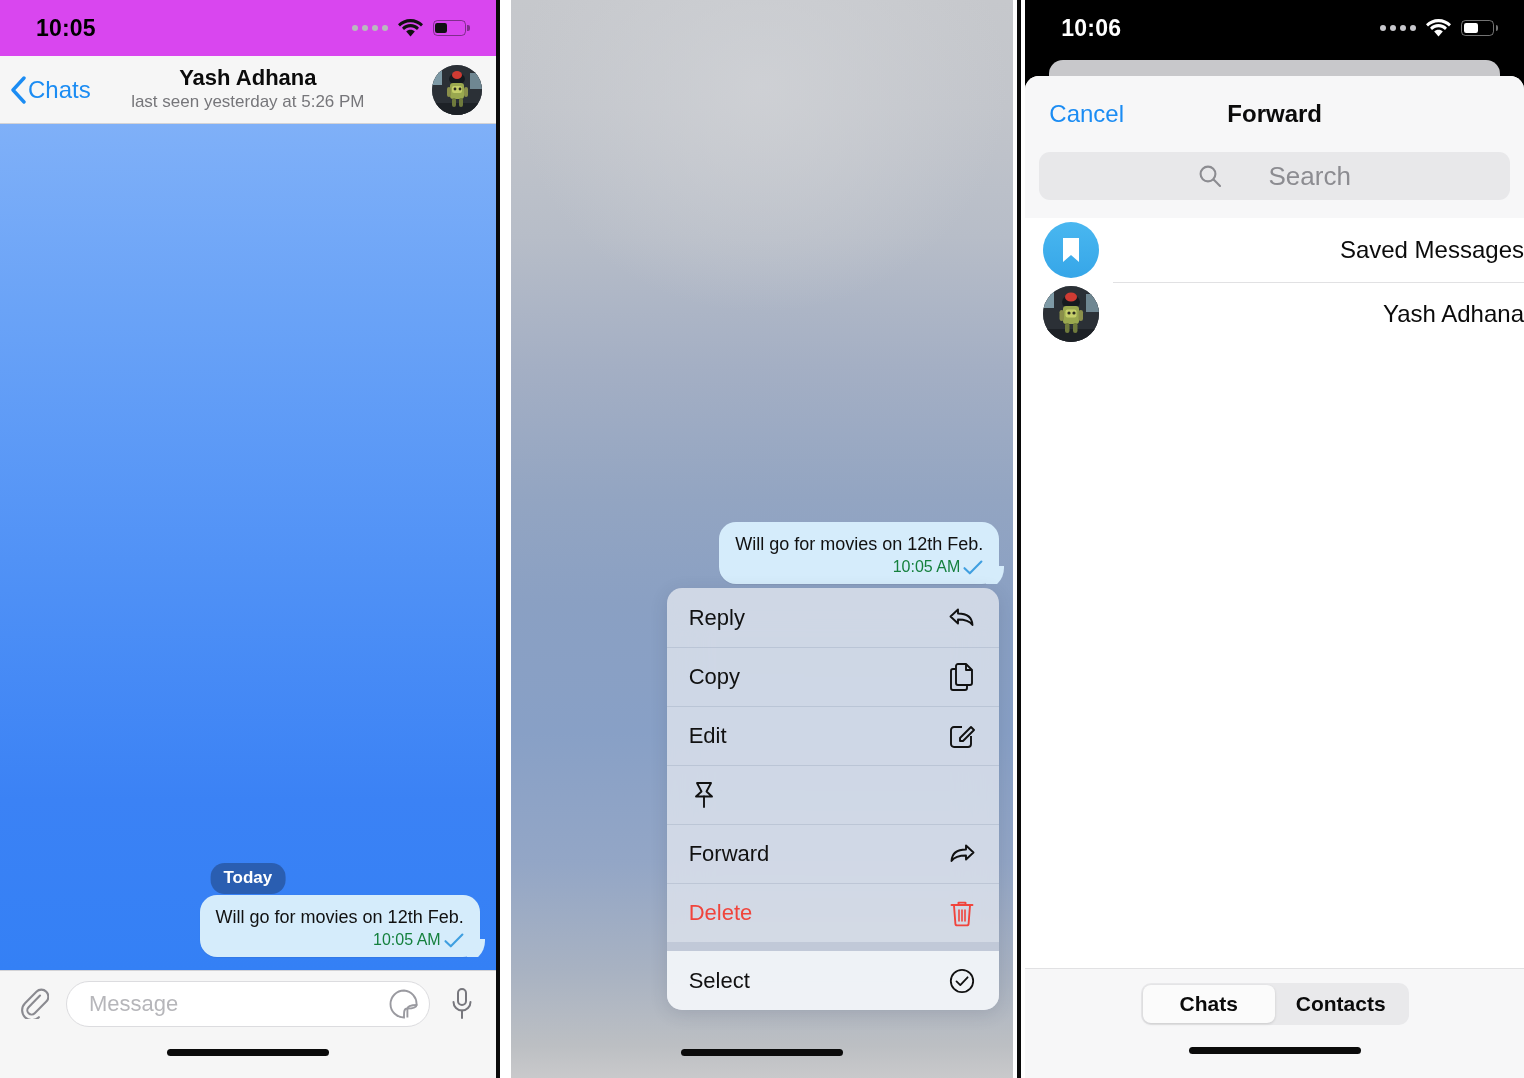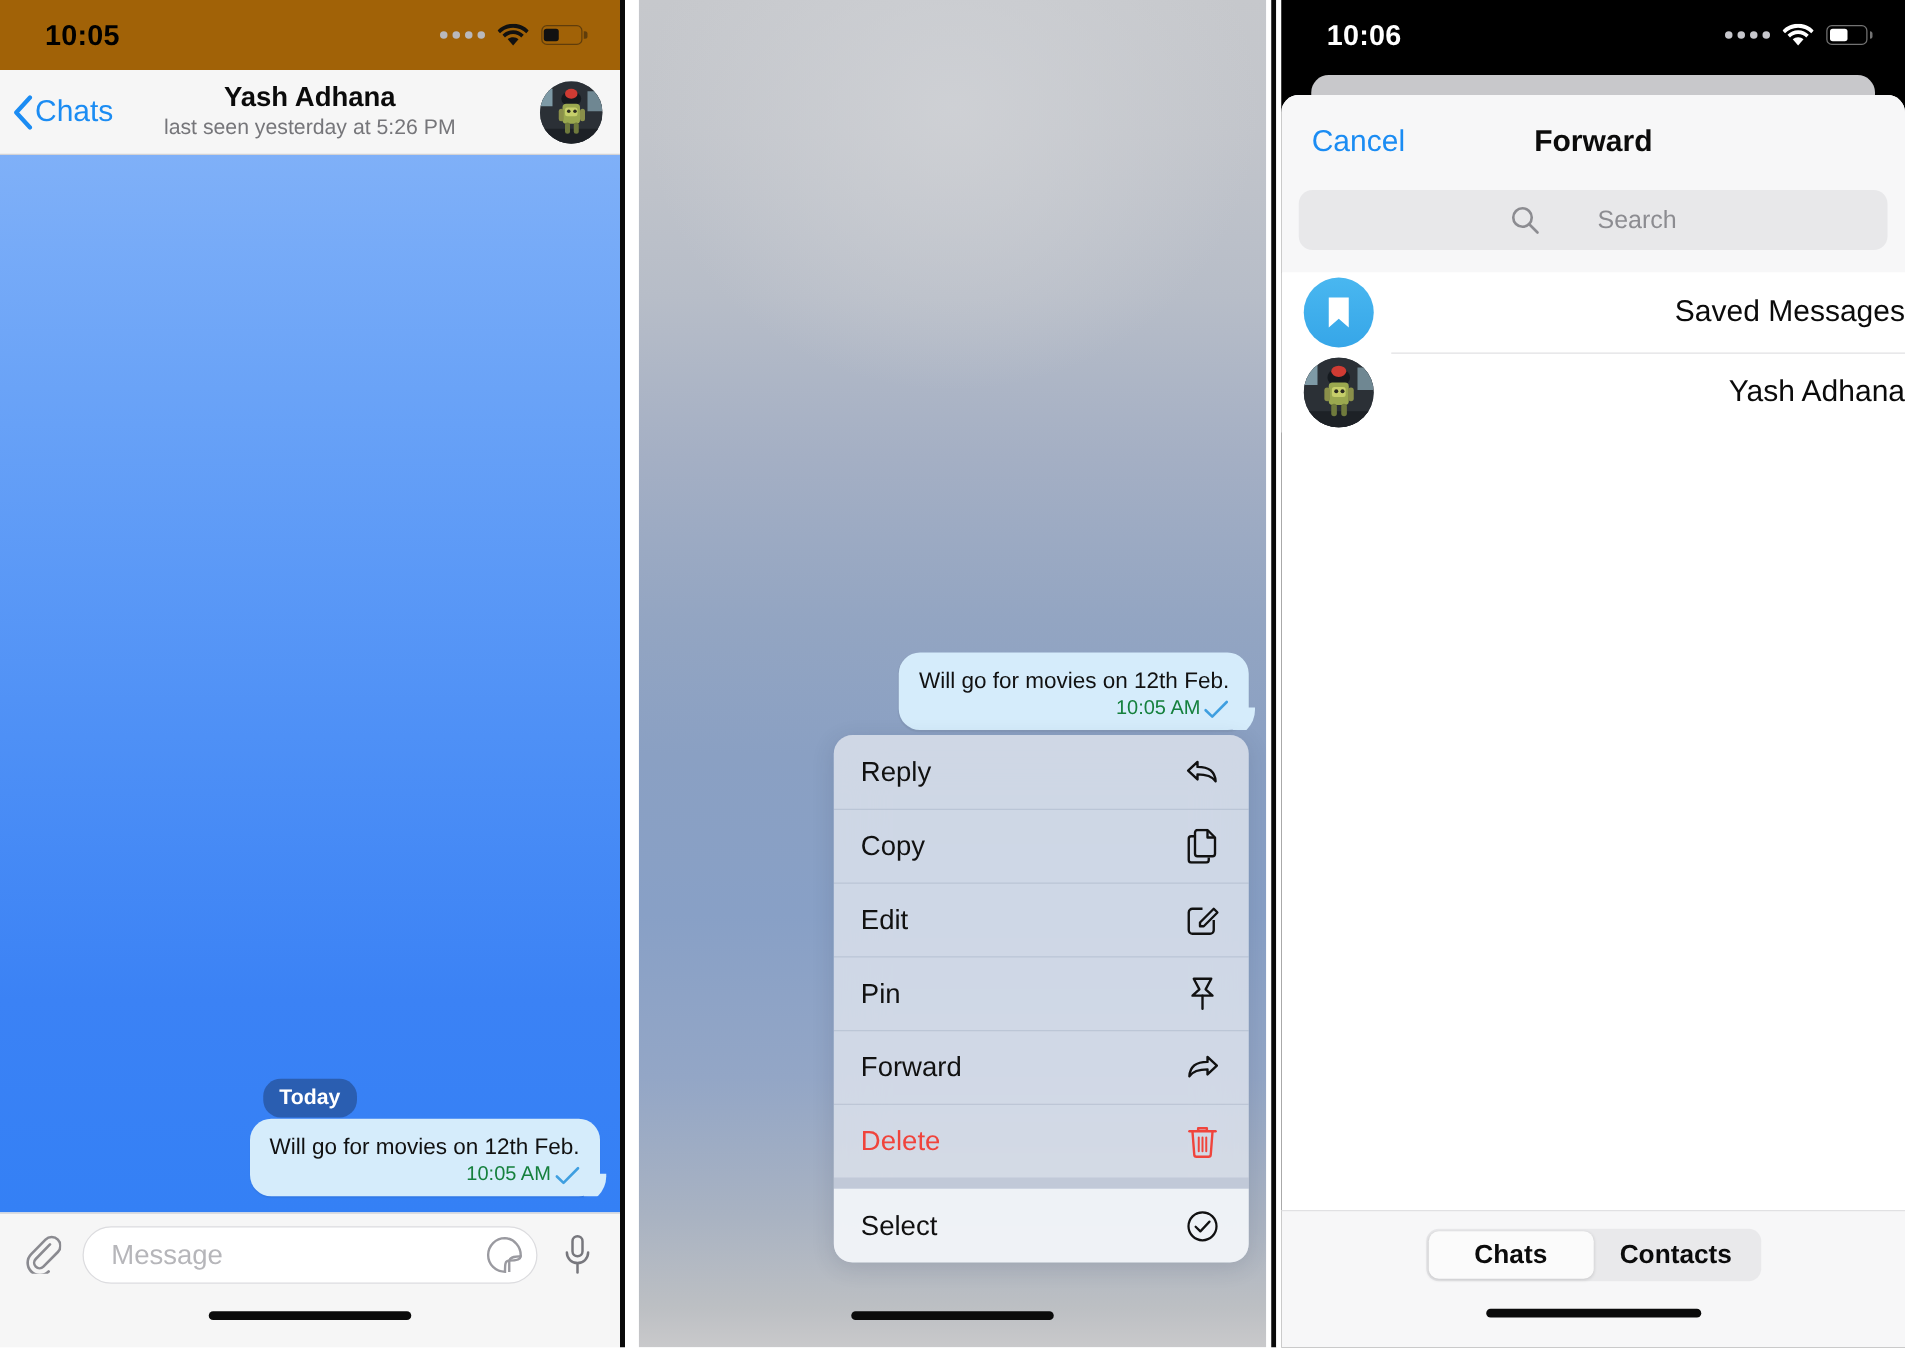--- a/index.html
+++ b/index.html
@@ -27,21 +27,21 @@
   .sb-dots { display:flex; gap:4px; align-items:center; }
   .sb-dots i { display:block; width:6px; height:6px; border-radius:50%; background:#b9b9bd; }
   .wifi { display:block; }
   .batt { position:relative; width:33px; height:16px; border-radius:4.5px; }
   .batt .shell { position:absolute; inset:0; border-radius:4.5px; border:1.6px solid currentColor; opacity:.45; }
   .batt .fill { position:absolute; top:2.6px; left:2.6px; height:10.8px; border-radius:2.2px; background:currentColor; }
   .batt .nub { position:absolute; right:-4px; top:5px; width:2.4px; height:6px; border-radius:0 2px 2px 0; background:currentColor; opacity:.45; }
 
   
   #panel1 { width: 497px; background:#f7f7f7; }
-  #panel1 .statusbar { color:#000; background:#a16207; }
+  #panel1 .statusbar { color:#000; background:#d946ef; }
   .navbar {
     position:absolute; top:56px; left:0; right:0; height:68px;
     background:#f6f6f6; border-bottom:1px solid #d3d3d6;
     display:flex; align-items:center; padding: 0 14px 0 10px;
   }
   .back { display:flex; align-items:center; color:#1b8cf3; cursor:pointer; }
   .back .chev { margin-right:2px; }
   .back span { font-size:24px; letter-spacing:0px; }
   .nav-center { position:absolute; left:0; right:0; text-align:center; pointer-events:none; }
   .nav-title { font-size:22px; font-weight:bold; color:#0b0b0b; line-height:1.12; }
@@ -145,21 +145,21 @@
     position:relative; height:76px; background:#f7f7f8;
     display:flex; align-items:center; padding:0 24px;
   }
   .sheet-cancel { font-size:24px; color:#1b8cf3; cursor:pointer; }
   .sheet-title { position:absolute; left:0; right:0; text-align:center; font-size:24px; font-weight:bold; color:#0b0b0b; pointer-events:none; }
   .searchwrap { background:#f7f7f8; padding: 0 14px 18px; }
   .searchfield {
     height:48px; background:#e8e8ea; border-radius:11px;
     display:flex; align-items:center; justify-content:center; gap:10px;
   }
-  .searchfield .sp { font-size:20px; color:#8c8c91;margin-left:36px; }
+  .searchfield .sp { font-size:26px; color:#8c8c91;margin-left:36px; }
   .rows { background:#fff; }
   .row { display:flex; align-items:center; height:64px; padding-left:18px; position:relative;justify-content:space-between; }
   .row + .row::before { content:""; position:absolute; left:88px; right:0; top:0; height:1px; background:#e1e1e3; }
   .row .row-av { width:56px; height:56px; border-radius:50%; flex:0 0 auto; overflow:hidden; position:relative; }
   .row .row-label { font-size:24px; color:#0b0b0b; margin-left:15px; }
   .saved-av { background: linear-gradient(180deg,#49b7f0,#36a6e8); display:flex; align-items:center; justify-content:center; }
   .photo-av { background: radial-gradient(circle at 30% 20%, #7d8a92 0%, #3a4149 55%, #20242a 100%); }
   .tabbar {
     position:absolute; left:0; right:0; bottom:0; height:110px;
     background:#f7f7f8; border-top:1px solid #e1e1e3;
@@ -321,21 +321,20 @@
         <span class="mi-label">Edit</span>
         <span class="mi-icon">
           <svg width="26" height="26" viewBox="0 0 26 26">
             <path d="M22 13v8a3 3 0 01-3 3H5a3 3 0 01-3-3V7a3 3 0 013-3h8" stroke="#111" stroke-width="1.9" fill="none" stroke-linejoin="round"></path>
             <path d="M11 15l11-11 3 3-11 11H11v-3z" stroke="#111" stroke-width="1.9" fill="none" stroke-linejoin="round"></path>
           </svg>
         </span>
       </div>
 
       <div class="menu-item">
-        <span class="mi-label">Pin</span>
         <span class="mi-icon">
           <svg width="24" height="28" viewBox="0 0 24 28">
             <path d="M5 2h14l-4.5 8.5 5.5 5H4l5.5-5L5 2z" stroke="#111" stroke-width="1.9" fill="none" stroke-linejoin="round"></path>
             <path d="M12 15.5V26" stroke="#111" stroke-width="1.9" stroke-linecap="round"></path>
           </svg>
         </span>
       </div>
 
       <div class="menu-item">
         <span class="mi-label">Forward</span>

